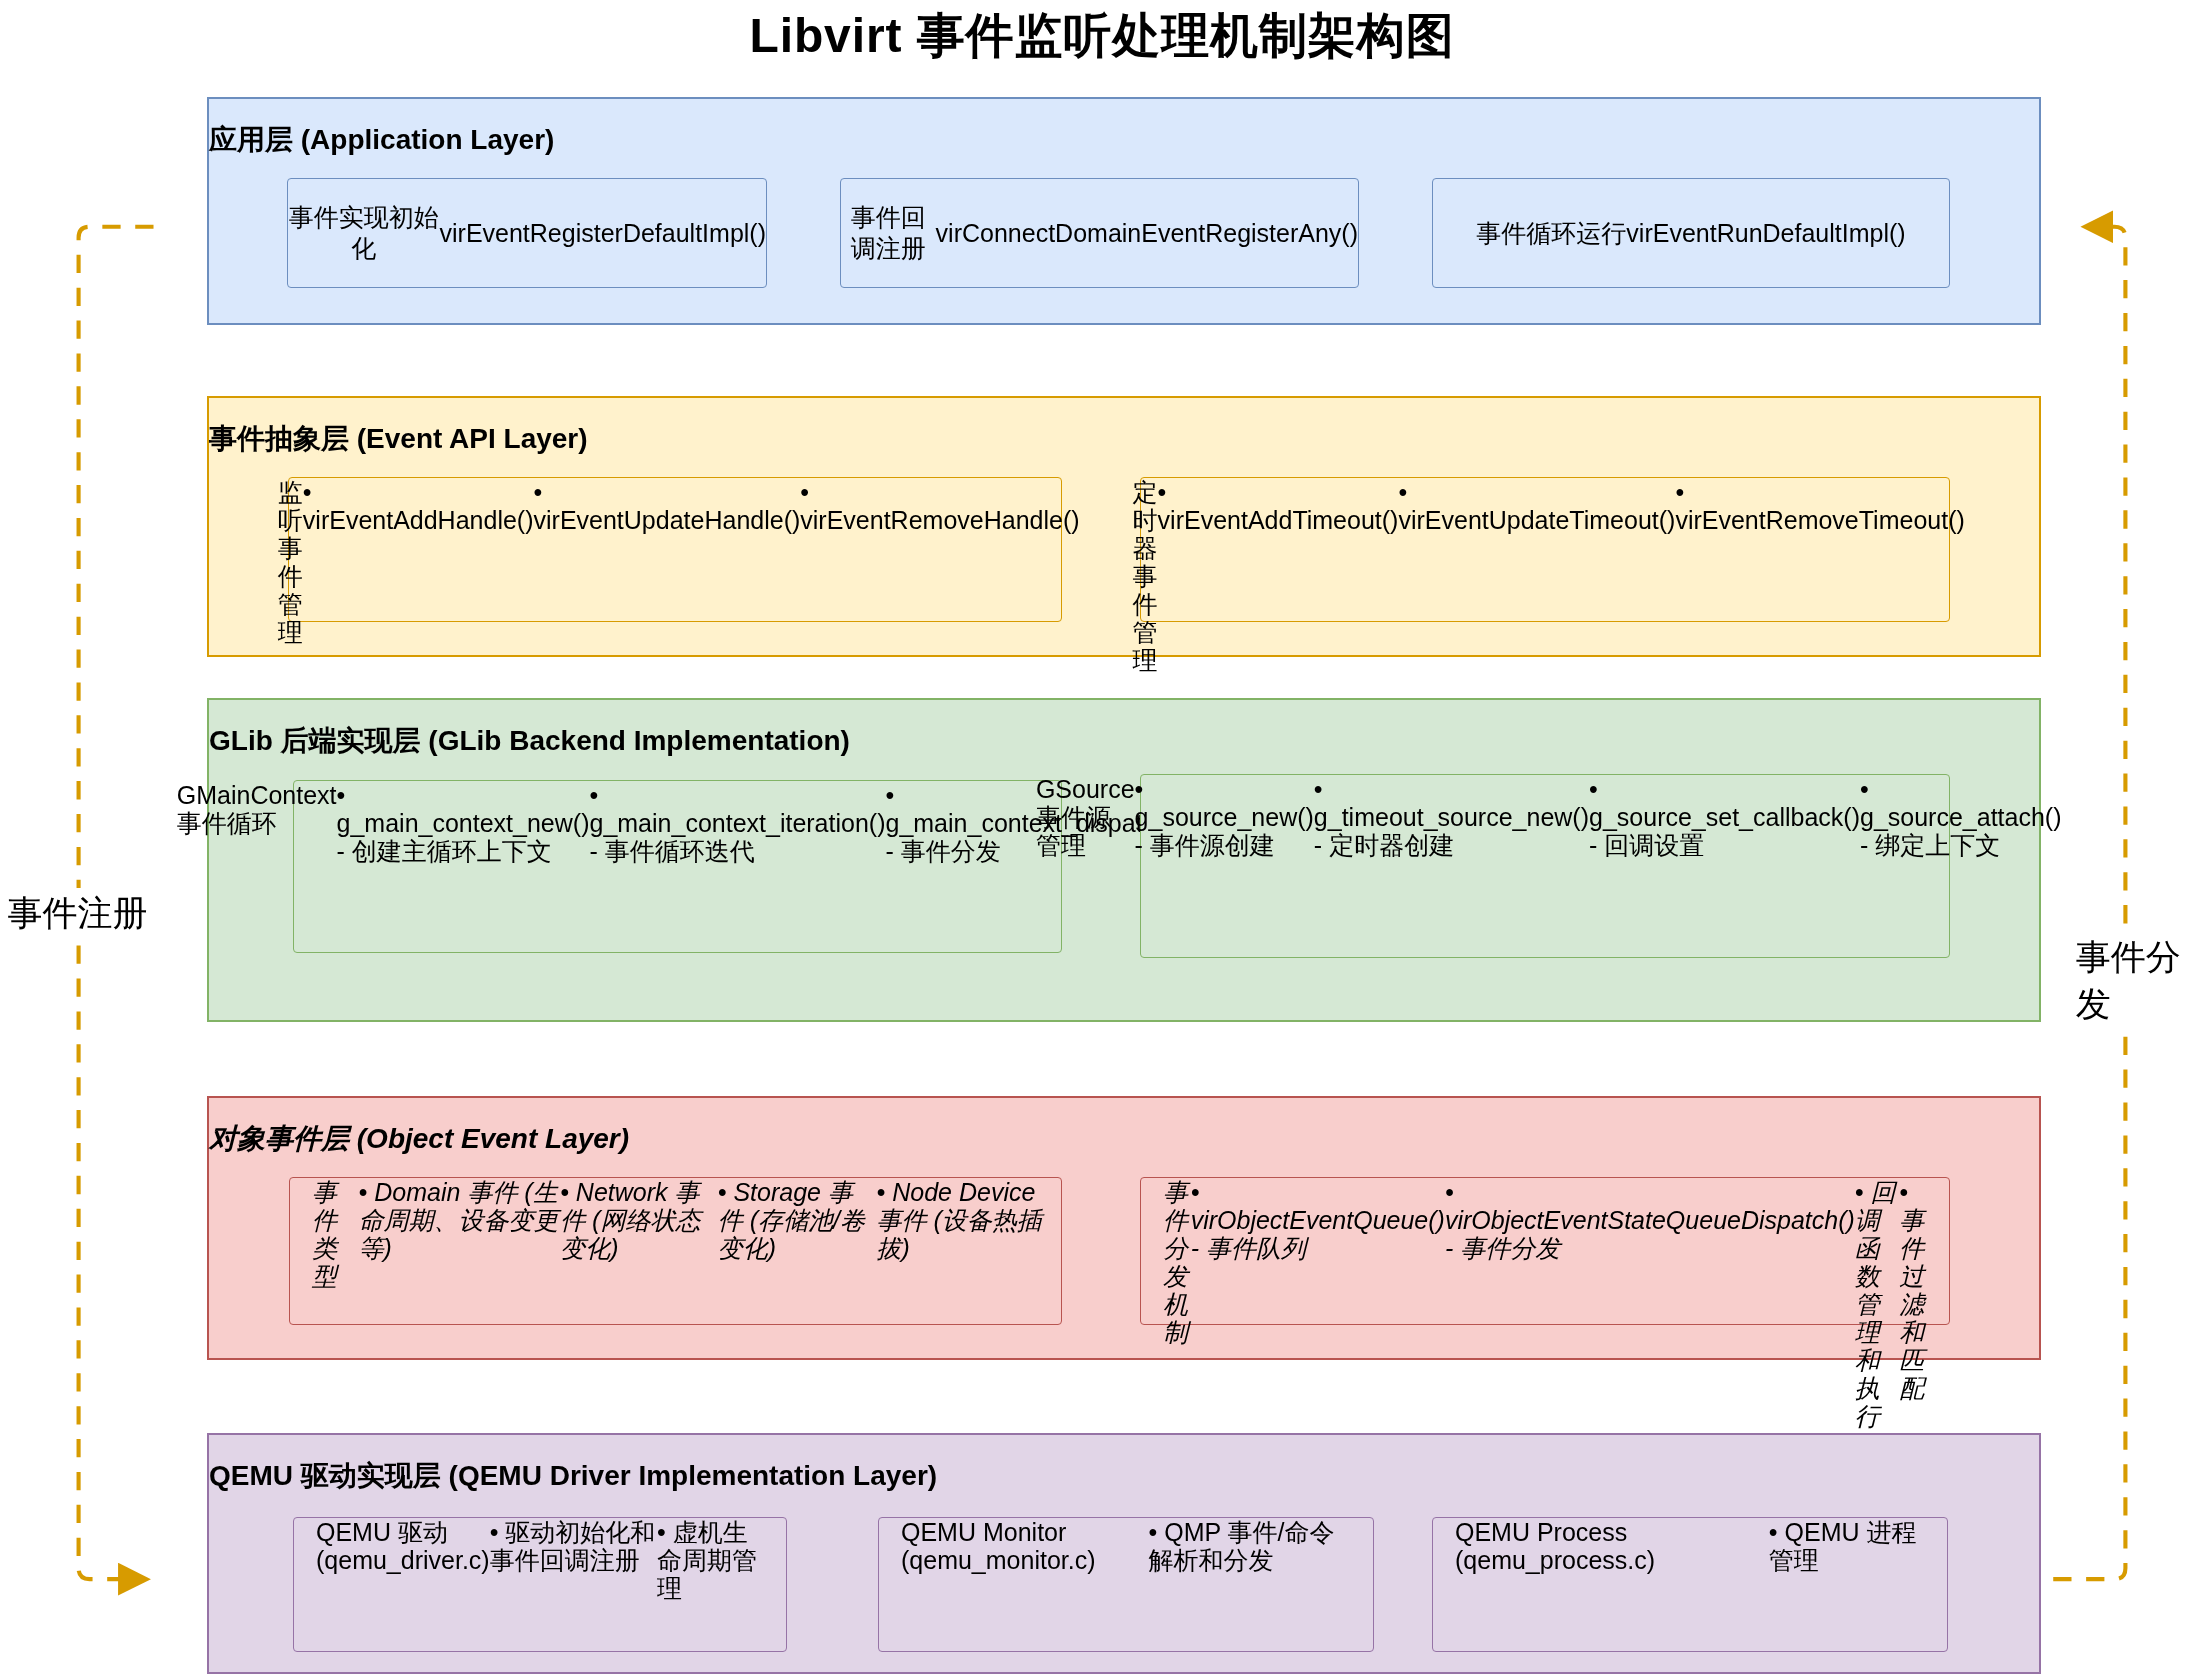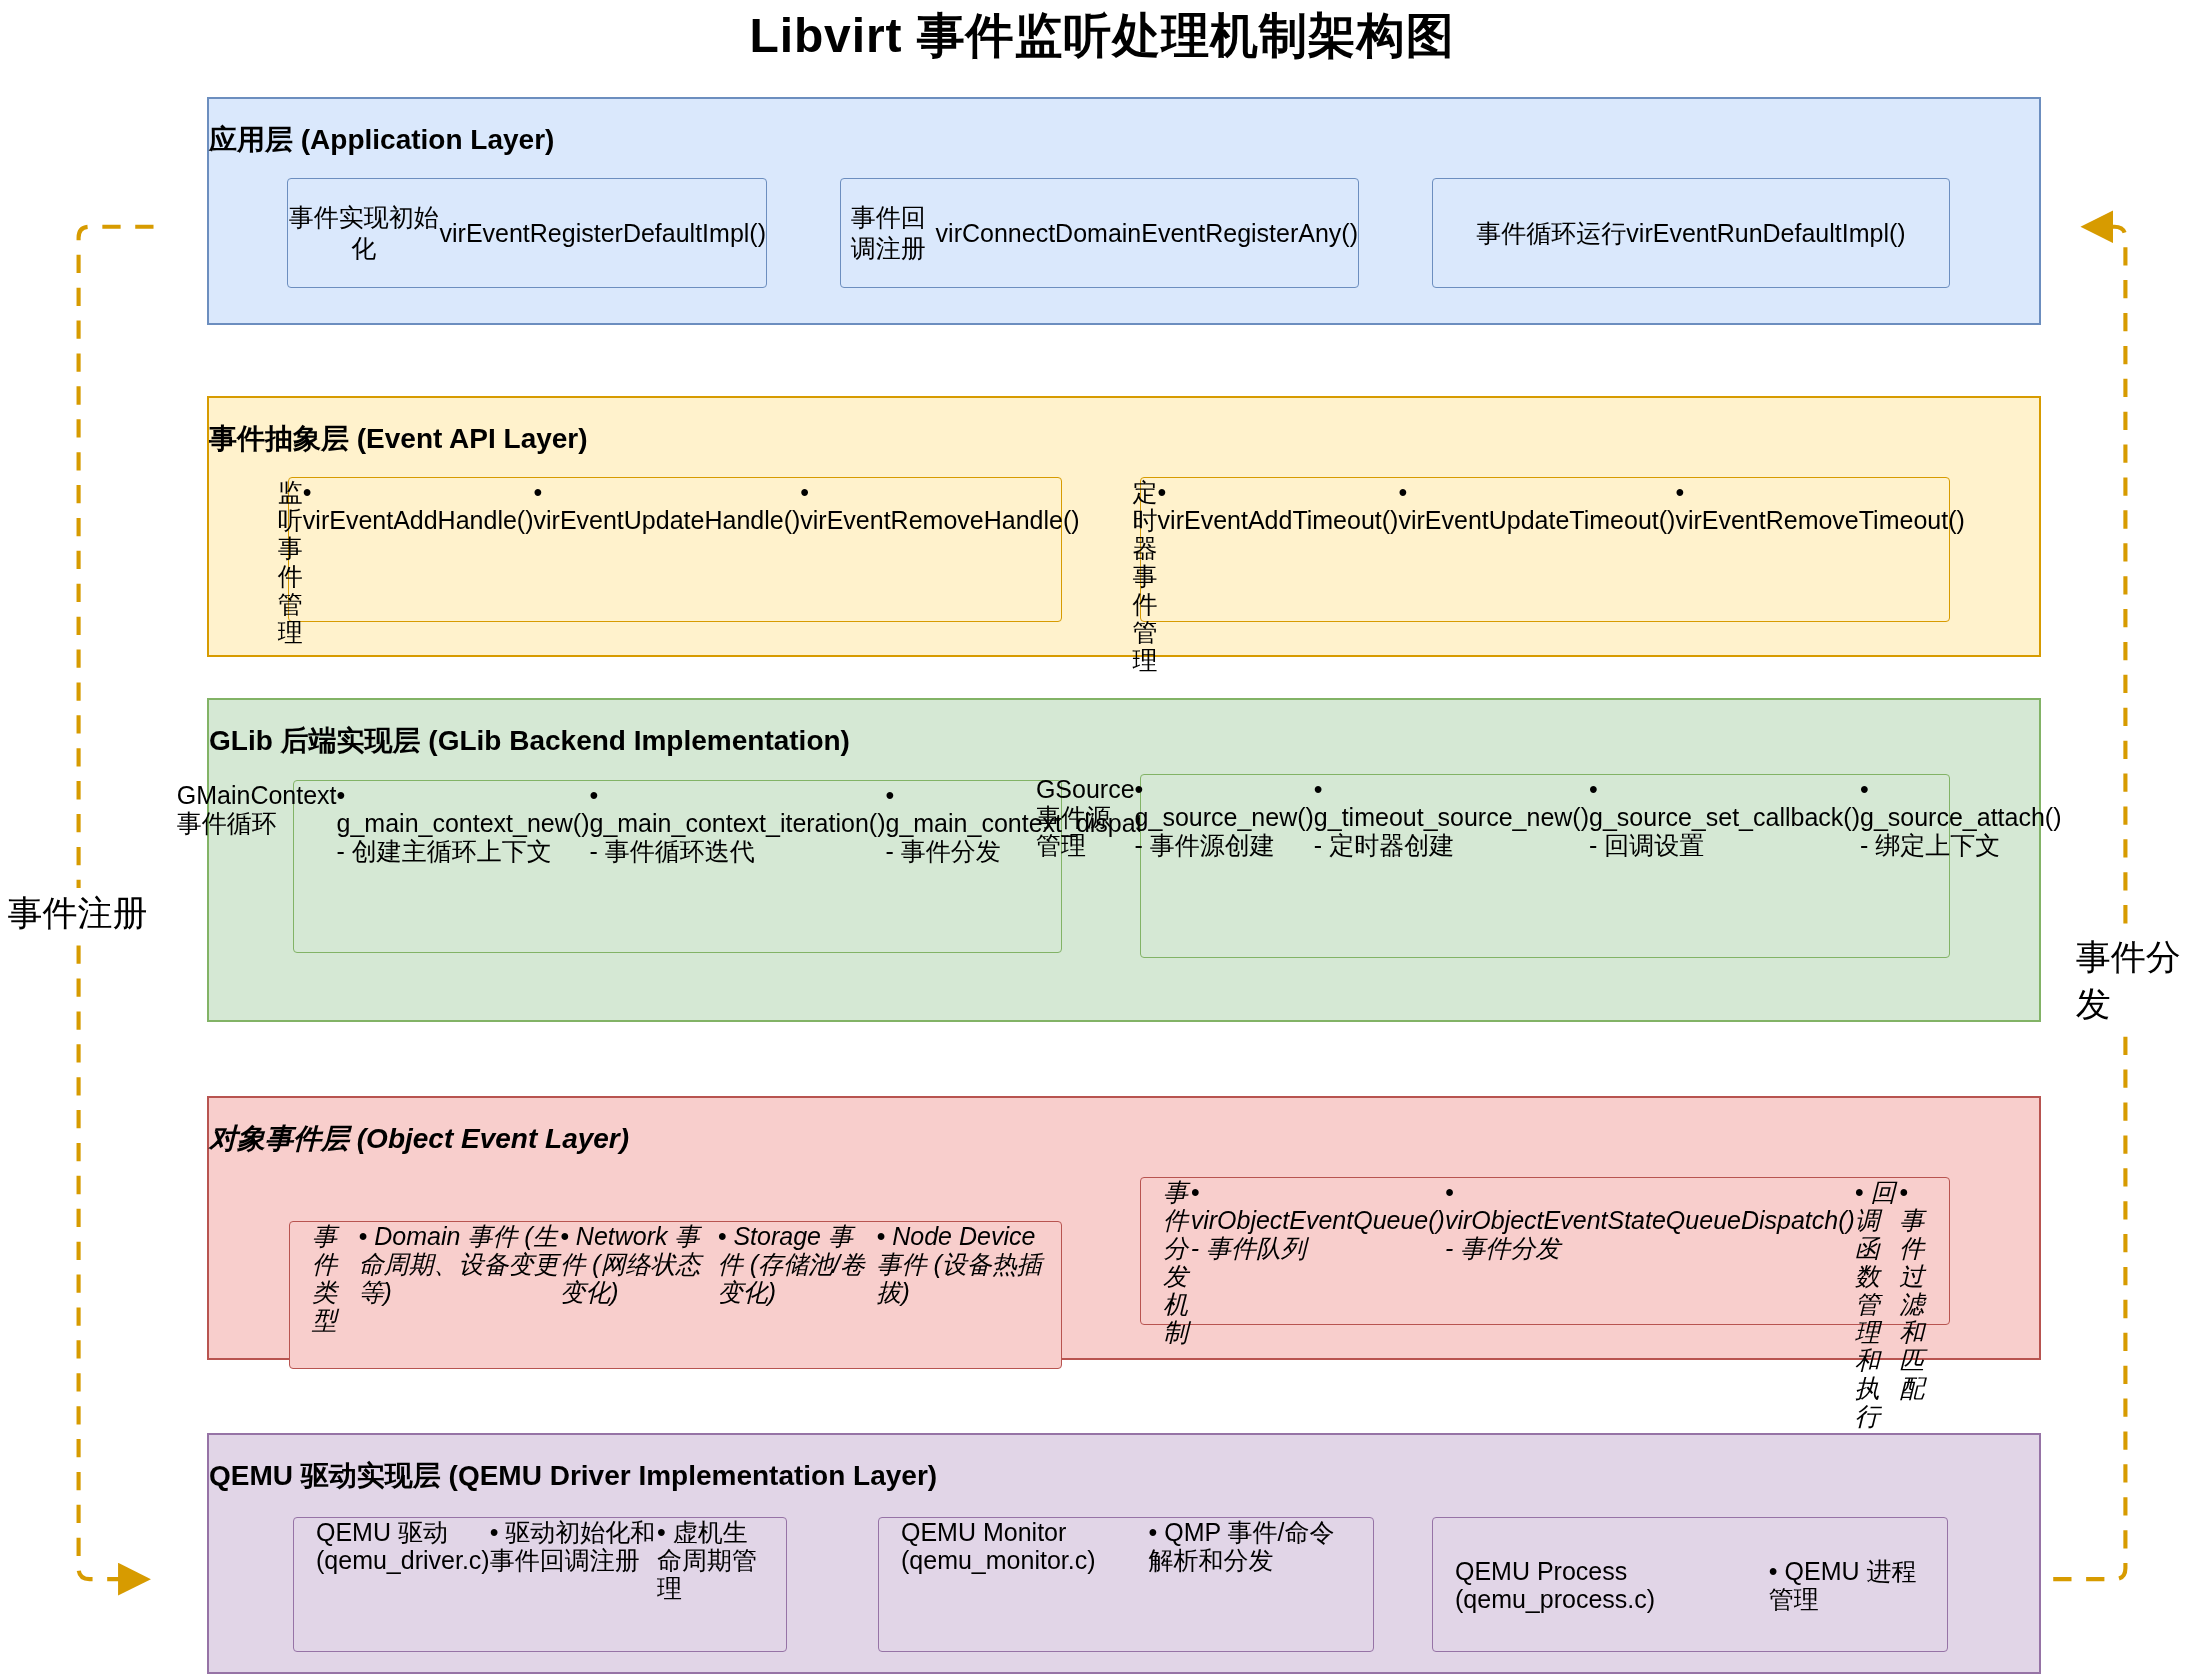--- a/index.html
+++ b/index.html
@@ -93,21 +93,21 @@
       <div>GSource 事件源管理</div>
       <div>• g_source_new() - 事件源创建</div>
       <div>• g_timeout_source_new() - 定时器创建</div>
       <div>• g_source_set_callback() - 回调设置</div>
       <div>• g_source_attach() - 绑定上下文</div>
     </div>
   </div>
 
   <div class="layer red" style="top:1096px;height:264px;">
     <div class="layer-title">对象事件层 (Object Event Layer)</div>
-    <div class="node left" style="top:79px;height:148px;left:80px;width:773px;margin-top:44px;">
+    <div class="node left" style="top:79px;height:148px;left:80px;width:773px;">
       <div>事件类型</div>
       <div>• Domain 事件 (生命周期、设备变更等)</div>
       <div>• Network 事件 (网络状态变化)</div>
       <div>• Storage 事件 (存储池/卷变化)</div>
       <div>• Node Device 事件 (设备热插拔)</div>
     </div>
     <div class="node left" style="top:79px;height:148px;left:931px;width:810px;">
       <div>事件分发机制</div>
       <div>• virObjectEventQueue() - 事件队列</div>
       <div>• virObjectEventStateQueueDispatch() - 事件分发</div>
@@ -120,20 +120,20 @@
     <div class="layer-title">QEMU 驱动实现层 (QEMU Driver Implementation Layer)</div>
     <div class="node left" style="top:82px;height:135px;left:84px;width:494px;">
       <div>QEMU 驱动 (qemu_driver.c)</div>
       <div>• 驱动初始化和事件回调注册</div>
       <div>• 虚机生命周期管理</div>
     </div>
     <div class="node left" style="top:82px;height:135px;left:669px;width:496px;">
       <div>QEMU Monitor (qemu_monitor.c)</div>
       <div>• QMP 事件/命令解析和分发</div>
     </div>
-    <div class="node left" style="top:82px;height:135px;left:1223px;width:516px;align-items:center;">
+    <div class="node left" style="top:82px;height:135px;left:1223px;width:516px;">
       <div>QEMU Process (qemu_process.c)</div>
       <div>• QEMU 进程管理</div>
     </div>
   </div>
 
 </div>
 
 
 </body></html>

